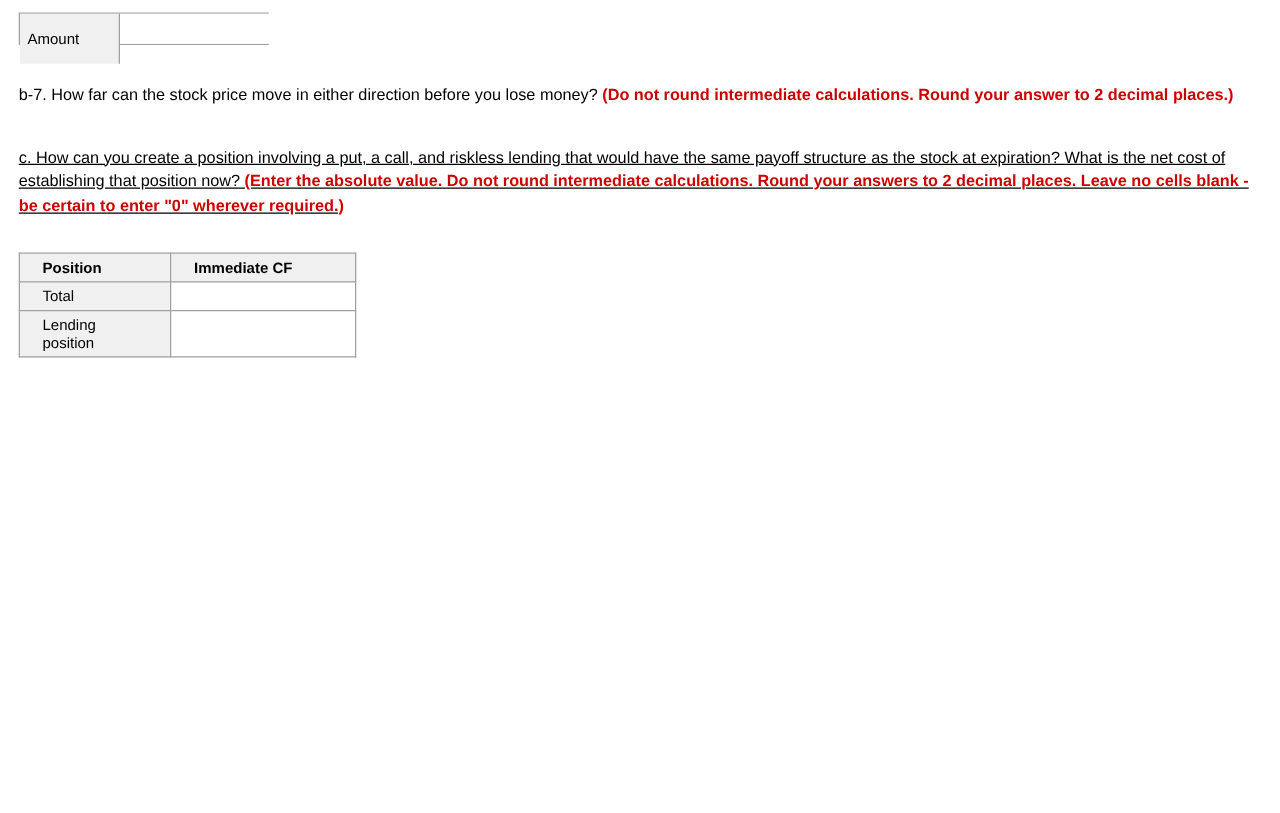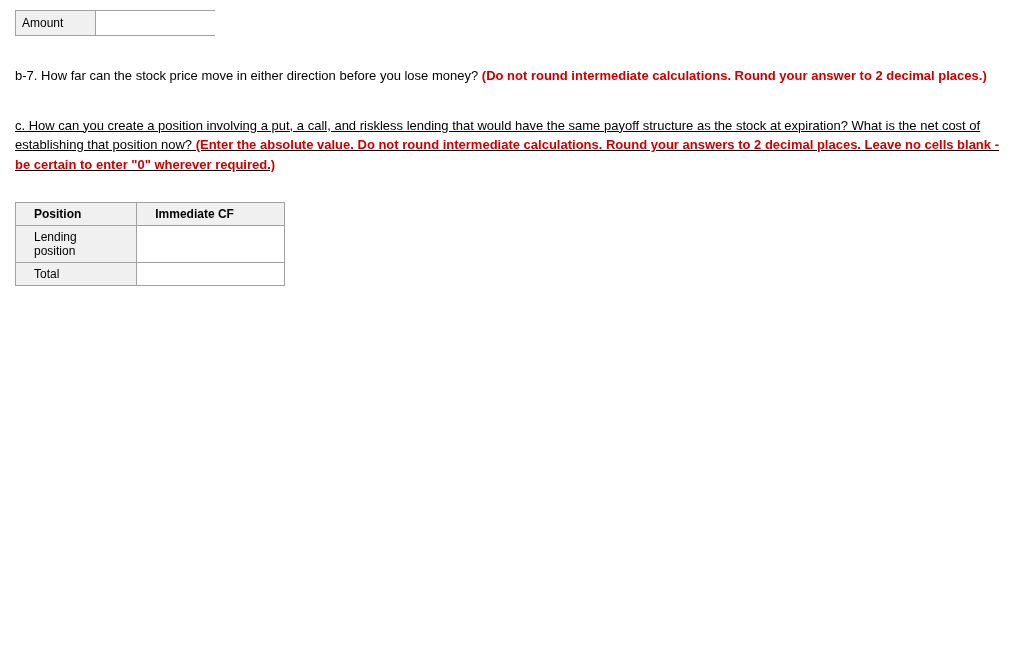--- a/index.html
+++ b/index.html
@@ -38,21 +38,21 @@
       display: flex;
       align-items: stretch;
       border: 1px solid #a0a0a0;
       width: 200px;
       height: 26px;
     }
 
     .input-label {
       background: #f0f0f0;
       border-right: 1px solid #a0a0a0;
-      padding: 4px 6px;
+      padding: 20px 6px;
       font-size: 12px;
       color: #000;
       display: flex;
       align-items: center;
       min-width: 80px;
       white-space: nowrap;
     }
 
     .input-field {
       border: none;
@@ -131,23 +131,23 @@
   <div class="table-section">
     <table>
       <thead>
         <tr>
           <th>Position</th>
           <th>Immediate CF</th>
         </tr>
       </thead>
       <tbody id="table-body">
           <tr>
-            <td class="label-cell">Lending position</td>
+            <td class="label-cell">Total</td>
             <td class="value-cell"><input class="table-input" type="text" style=""></td>
           </tr>
           <tr>
-            <td class="label-cell">Total</td>
+            <td class="label-cell">Lending position</td>
             <td class="value-cell"><input class="table-input" type="text" style=""></td>
           </tr>
         </tbody>
     </table>
   </div>
 </div>
 
 </body></html>

